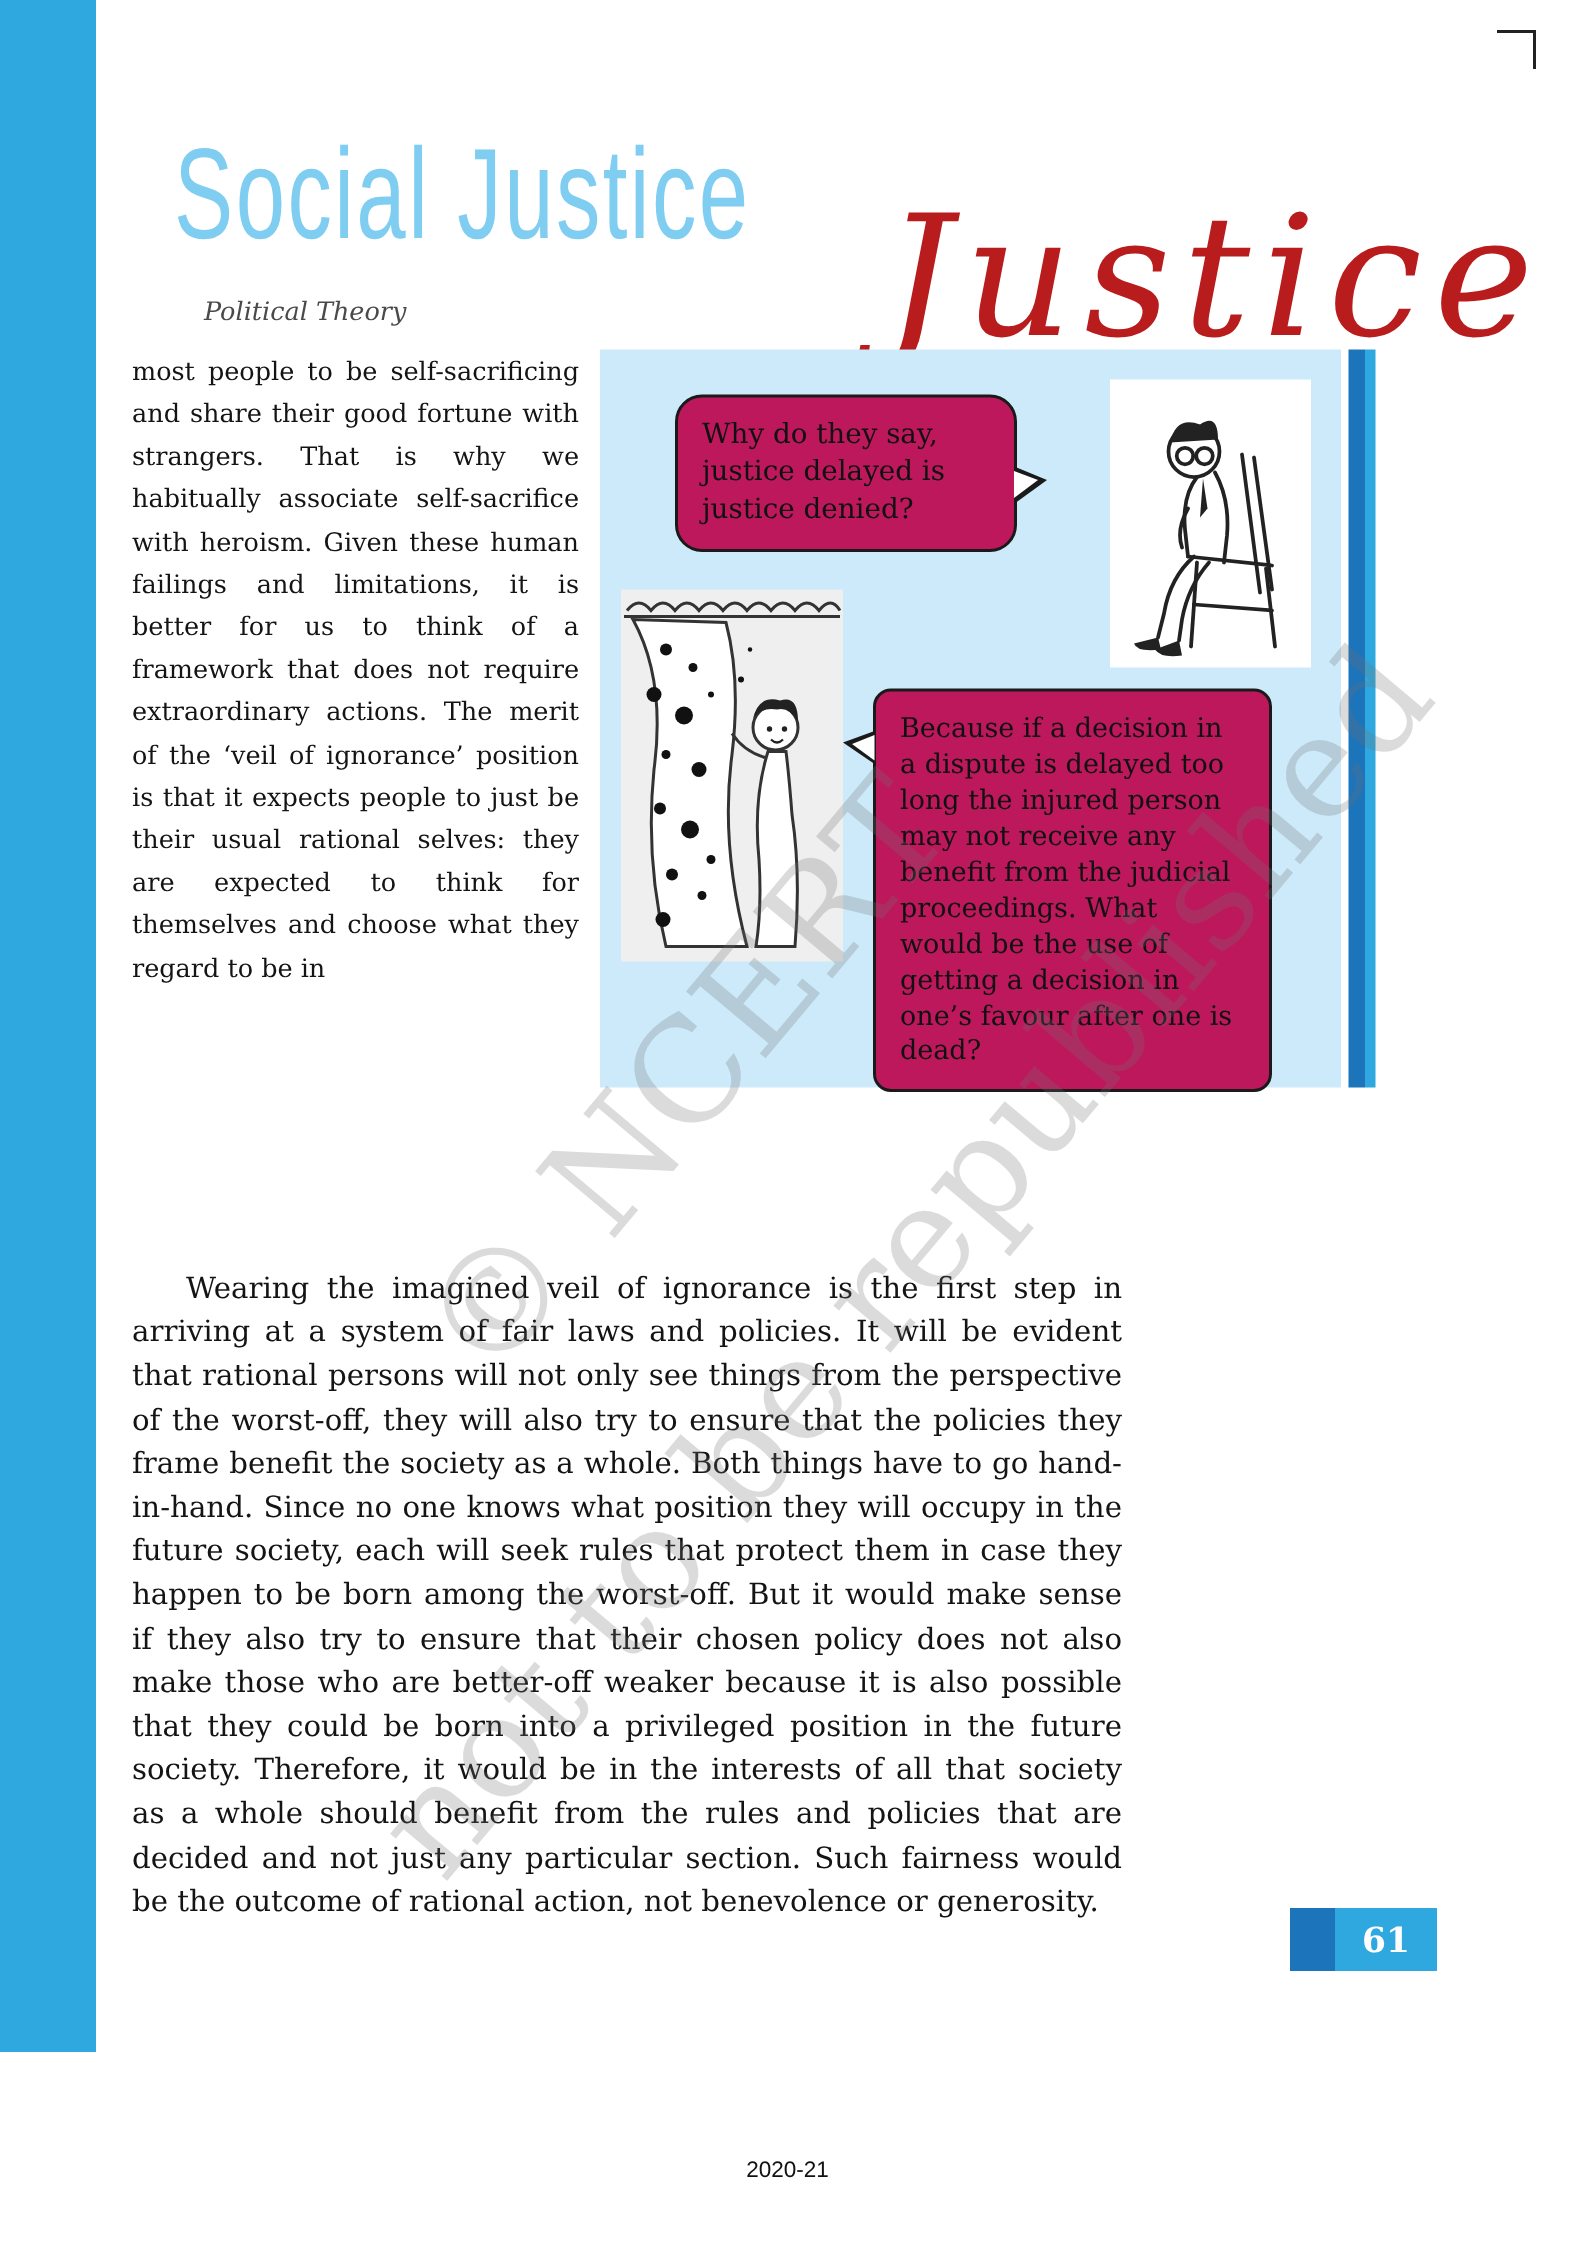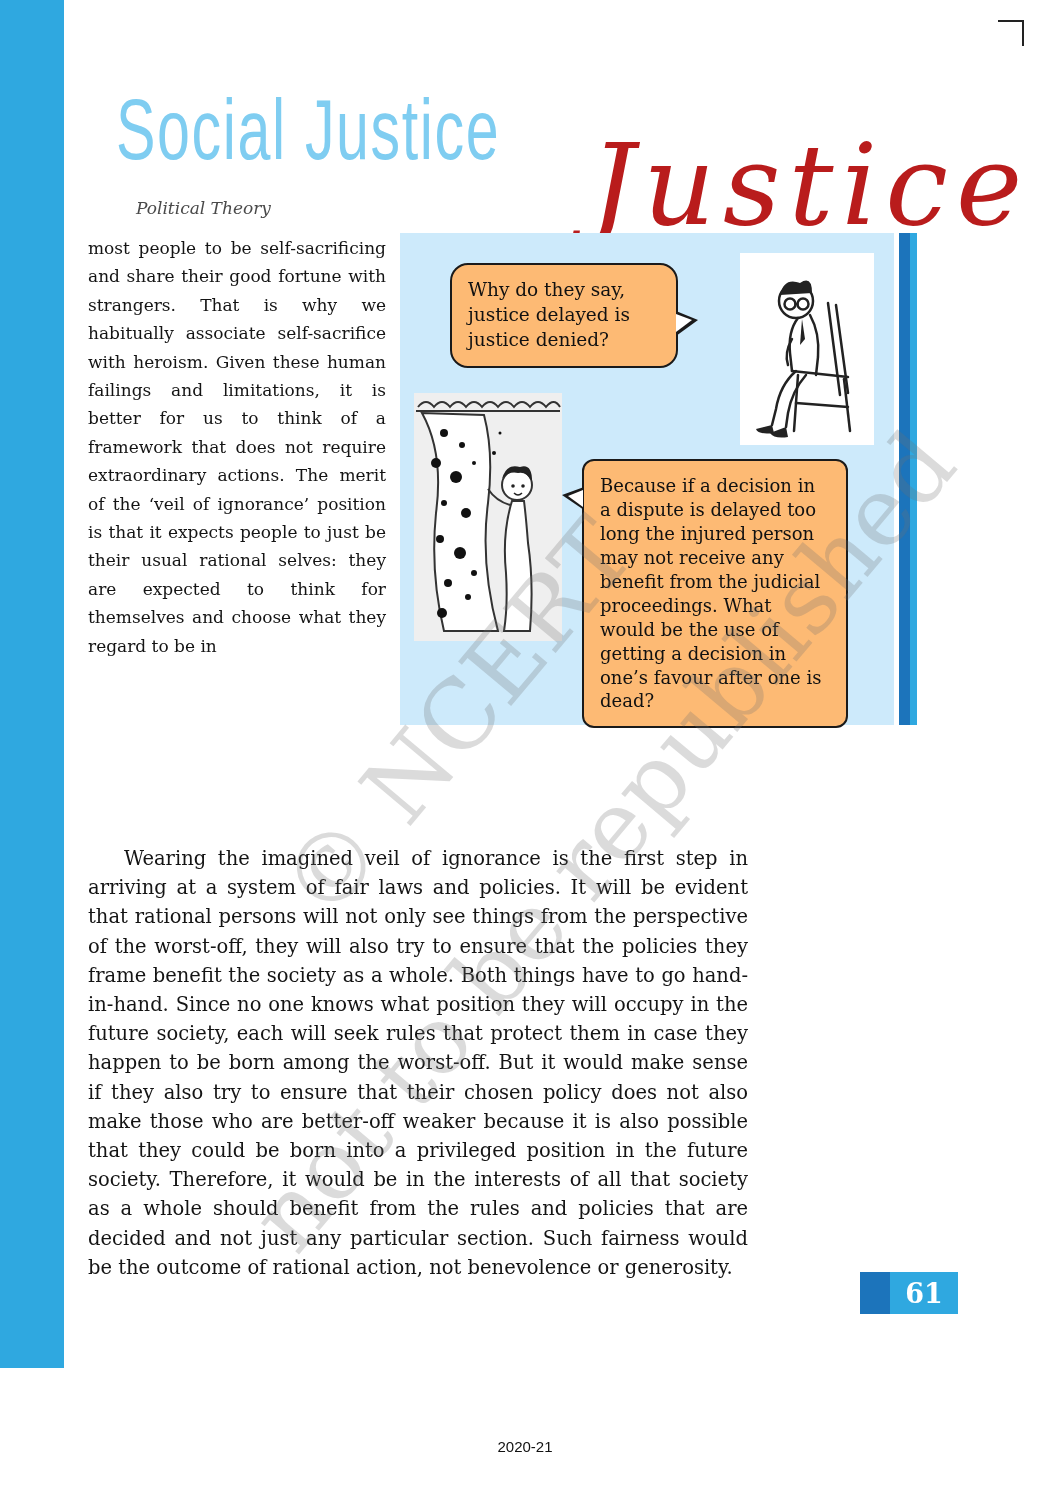--- a/index.html
+++ b/index.html
@@ -27,21 +27,21 @@
 
   .col-text { position:absolute; left:88px; top:234px; width:298px;
               font-size:17px; line-height:28.4px; text-align:justify;
               color:#141414; z-index:2; }
 
   .panel { position:absolute; left:400px; top:233px; width:494px; height:492px;
            background:#cdeafb; z-index:1; }
   .stripe-dark  { position:absolute; left:899px; top:233px; width:11px; height:492px; background:#1c74bb; z-index:1; }
   .stripe-light { position:absolute; left:910px; top:233px; width:7px;  height:492px; background:#2fa8e0; z-index:1; }
 
-  .bubble { position:absolute; background:#fdba74; border:2.5px solid #1a1a1a;
+  .bubble { position:absolute; background:#be185d; border:2.5px solid #1a1a1a;
             border-radius:18px; color:#111; padding:13px 16px; }
   .bubble1 { left:50px; top:30px; width:228px; font-size:18.5px; line-height:1.35; }
   .bubble2 { left:182px; top:226px; width:266px; font-size:18px; line-height:1.33;border-radius:12px; }
 
   .tail { position:absolute; width:0; height:0; }
   .tail-right { right:-22px; top:46px;
                 border-top:9px solid transparent; border-bottom:16px solid transparent;
                 border-left:22px solid #1a1a1a; }
   .tail-right::after { content:""; position:absolute; left:-22px; top:-6px;
                 border-top:6px solid transparent; border-bottom:12px solid transparent;
@@ -62,21 +62,21 @@
   .p2 { top:844px; text-indent:36px; }
 
   .diagonal-watermark { position:absolute; left:10px; top:500px; width:1040px; height:560px;
                display:flex; flex-direction:column; align-items:center; justify-content:center;
                gap:80px; transform:rotate(-50deg); z-index:5; pointer-events:none;
                font-family:"DejaVu Serif", serif; font-size:95px;
                color:rgba(110,110,110,0.25); white-space:nowrap; }
 
   .badge-accent { position:absolute; left:860px; top:1272px; width:30px; height:42px; background:#1c74bb; }
   .page-badge   { position:absolute; left:890px; top:1272px; width:68px; height:42px; background:#2fa8e0;
-                  color:#fff; font-size:27px; font-weight:bold;
+                  color:#fff; font-size:23px; font-weight:bold;
                   display:flex; align-items:center; justify-content:center; }
 
   .footer { position:absolute; left:0; top:1438px; width:100%; text-align:center;
             font-size:15px; color:#111; font-family:"Liberation Sans", sans-serif; z-index:2; }
 </style>
 </head>
 <body>
 
 <div class="page">
 

